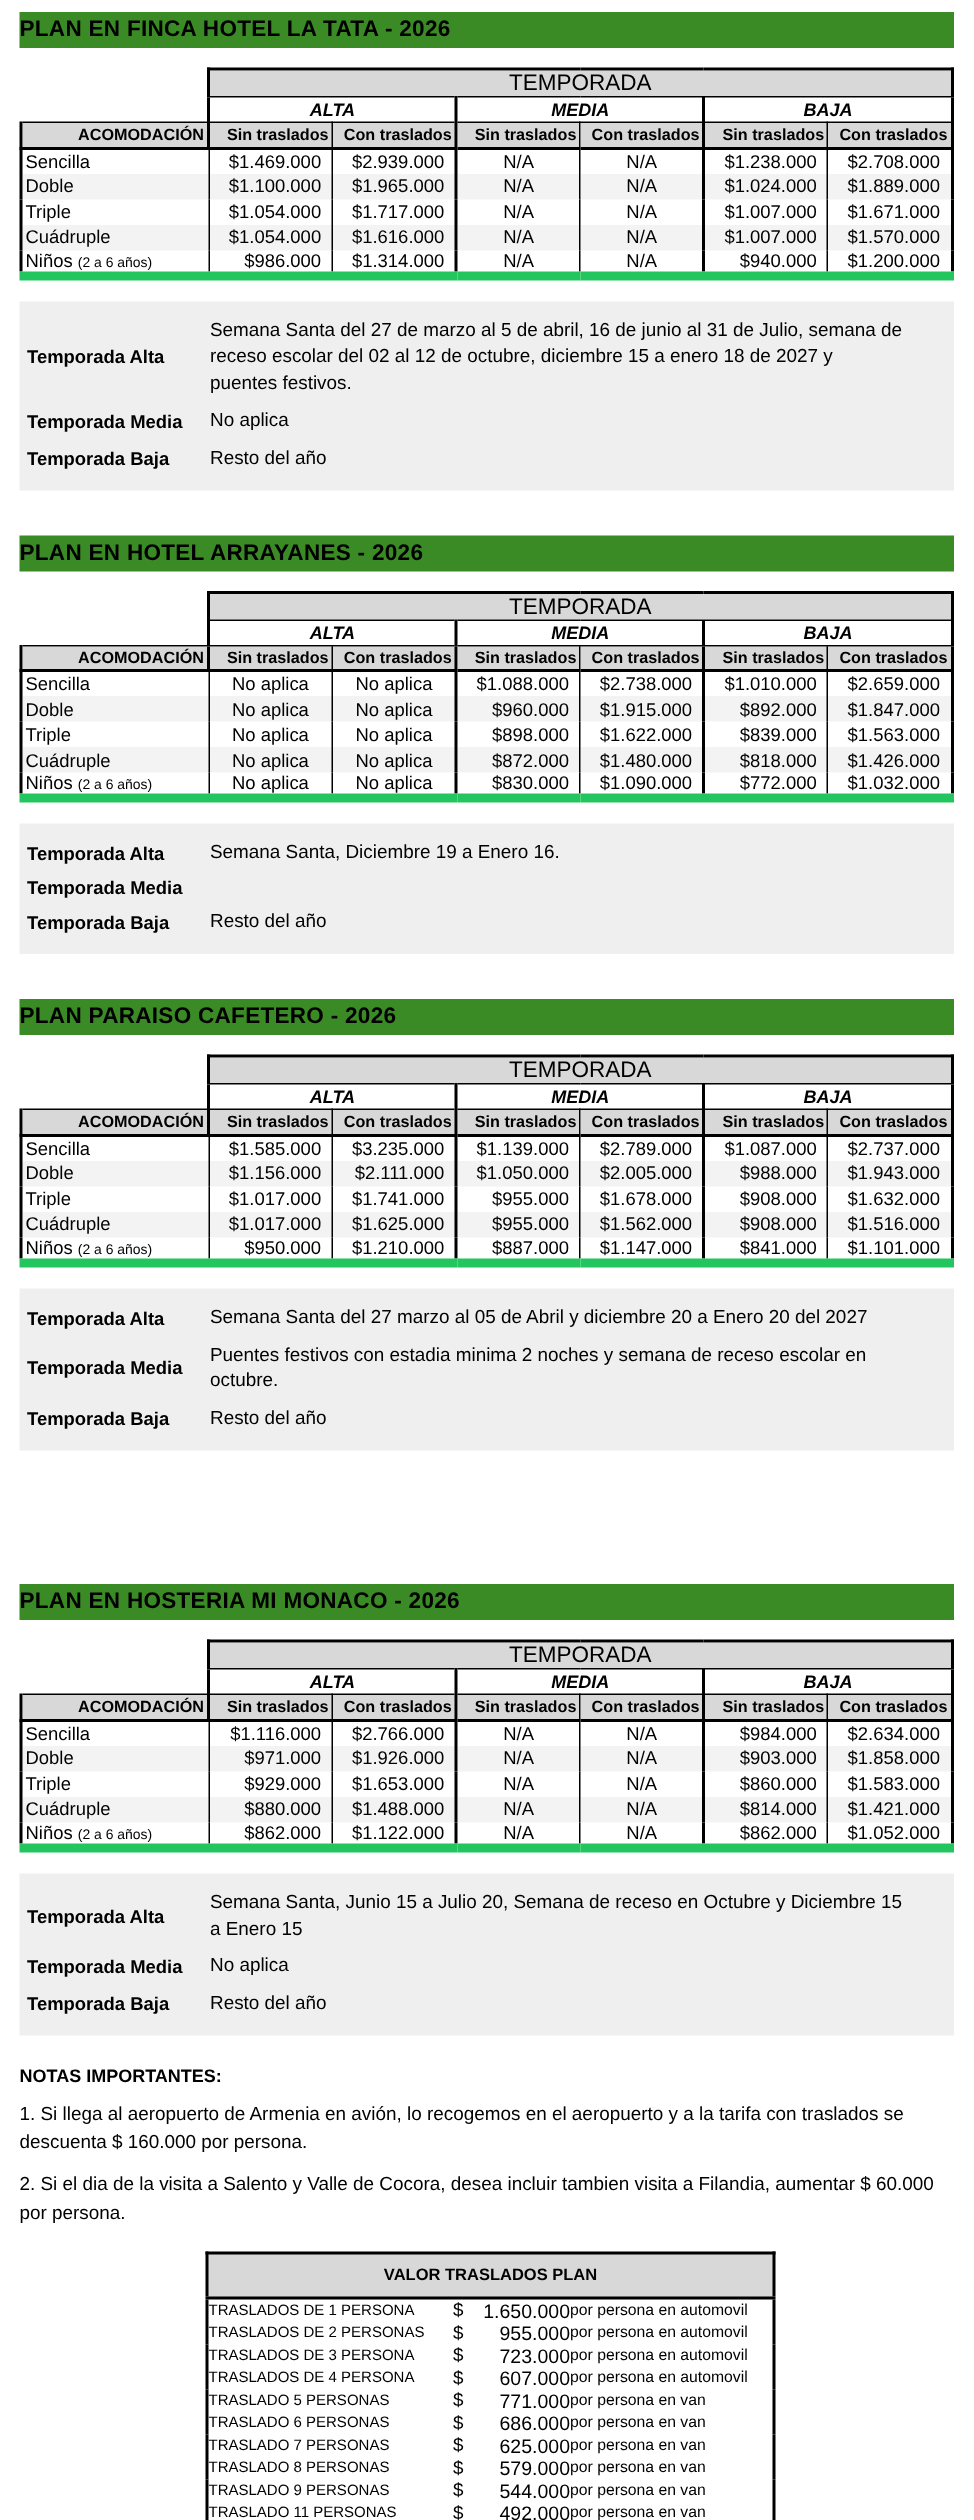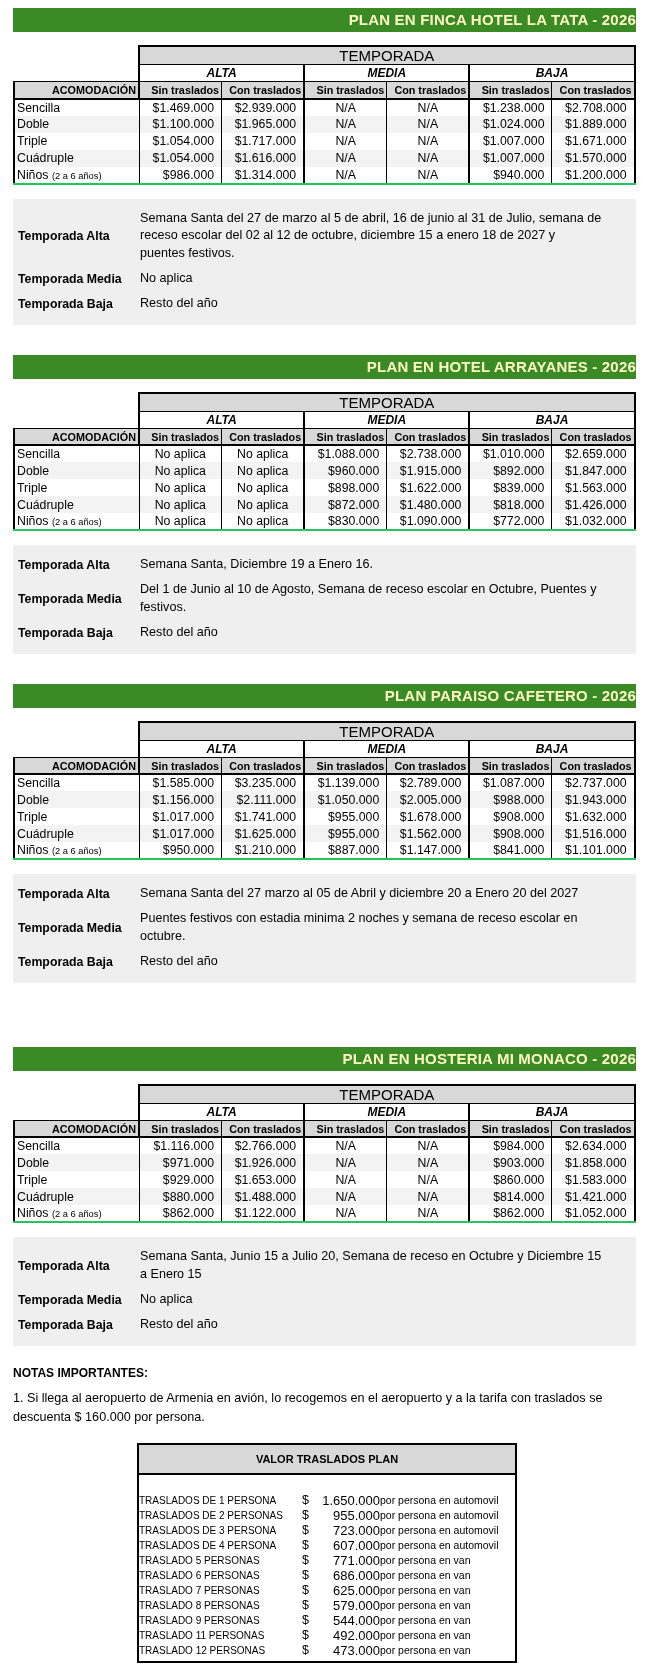--- a/index.html
+++ b/index.html
@@ -8,28 +8,28 @@
     width: 649px;
     background: #ffffff;
     color: #000000;
     font-family: "Liberation Sans", sans-serif;
   }
   .page { padding: 8px 13px 24px 13px; }
 
   
   .plan { margin-top: 30px; }
   .plan:first-child { margin-top: 0; }
-  .plan.extra-gap { margin-top: 64px; }
+  .plan.extra-gap { margin-top: 89px; }
 
   .plan-title {
     background: var(--green, #3A8A26);
-    color: #fef9c3;
+    color: #000000;
     font-weight: bold;
     font-size: 15px;
-    text-align: right;
+    text-align: left;
     padding: 3px 0 4px 0;
     letter-spacing: 0.2px;
   }
 
   table.price-table {
     border-collapse: collapse;
     table-layout: fixed;
     width: 621px;
     margin-top: 13px;
   }
@@ -63,21 +63,21 @@
     font-weight: bold;
     font-size: 10.8px;
     text-align: right;
     height: 17px;
     border-bottom-width: 2px;
   }
   .gsep { border-left-width: 2px; }
   .thickR { border-right-width: 2px; }
 
   tbody.rows td { border-top: none; border-bottom: none; height: 17px; }
-  tbody.rows tr:last-child td { border-bottom: 2px solid #22c55e; }
+  tbody.rows tr:last-child td { border-bottom: 6px solid #22c55e; }
   tbody.rows tr:nth-child(even) td { background: var(--stripe, #F3F3F3); }
   .label-cell { font-size: 12.3px; text-align: left; padding: 0 2px 0 4px; white-space: nowrap; }
   .label-note { font-size: 9.3px; }
   .val-cell { font-size: 12.3px; white-space: nowrap; }
   .val-cell.num { text-align: right; padding-right: 7px; }
   .val-cell.na { text-align: center; }
 
   .season-notes {
     background: var(--notes_gray, #EFEFEF);
     margin-top: 14px;
@@ -103,21 +103,21 @@
   .tras-title-cell {
     background: var(--header_gray, #D8D8D8);
     border: 1px solid #000000;
     border-bottom-width: 2px;
     font-weight: bold;
     font-size: 11px;
     text-align: center;
     height: 30px;
   }
   .traslados-table tbody td { height: 14px; padding: 0; }
-  .traslados-table tbody tr:first-child td { padding-top: 18px; }
+  .traslados-table tbody tr:first-child td { padding-top: 0; }
   .traslados-table tbody tr:last-child td { padding-bottom: 3px; }
   .tras-label { font-size: 10px; padding-left: 2px; white-space: nowrap; }
   .tras-cur { font-size: 12.5px; }
   .tras-amount { font-size: 13px; text-align: right; white-space: nowrap; }
   .tras-unit { font-size: 10.5px; padding-left: 14px; white-space: nowrap; }
   .col-tl { width: 164px; }
   .col-tc { width: 18px; }
   .col-ta { width: 60px; }
   .col-tu { width: 136px; }
 </style>
@@ -305,21 +305,20 @@
             </tr>
           </tbody>
       </table>
       <div class="season-notes">
           <div class="note-row">
             <div class="note-label">Temporada Alta</div>
             <div class="note-text">Semana Santa, Diciembre 19 a Enero 16.</div>
           </div>
           <div class="note-row">
             <div class="note-label">Temporada Media</div>
-            <div class="note-text">Del 1 de Junio al 10 de Agosto, Semana de receso escolar en Octubre, Puentes y festivos.</div>
           </div>
           <div class="note-row">
             <div class="note-label">Temporada Baja</div>
             <div class="note-text">Resto del año</div>
           </div>
         </div>
     </section>
 
     <section class="plan">
       <div class="plan-title">PLAN PARAISO CAFETERO - 2026</div>
@@ -512,20 +511,21 @@
             <div class="note-label">Temporada Baja</div>
             <div class="note-text">Resto del año</div>
           </div>
         </div>
     </section>
   </div>
 
   <div class="notas">
     <div class="notas-title">NOTAS IMPORTANTES:</div>
     <p>1. Si llega al aeropuerto de Armenia en avión, lo recogemos en el aeropuerto y a la tarifa con traslados se descuenta $ 160.000 por persona.</p>
+    <p>2. Si el dia de la visita a Salento y Valle de Cocora, desea incluir tambien visita a Filandia,  aumentar $ 60.000 por persona.</p>
   </div>
 
   <div class="traslados-wrap">
     <table class="traslados-table">
       <colgroup>
         <col class="col-tl">
           <col class="col-tc">
           <col class="col-ta">
           <col class="col-tu">
       </colgroup>

